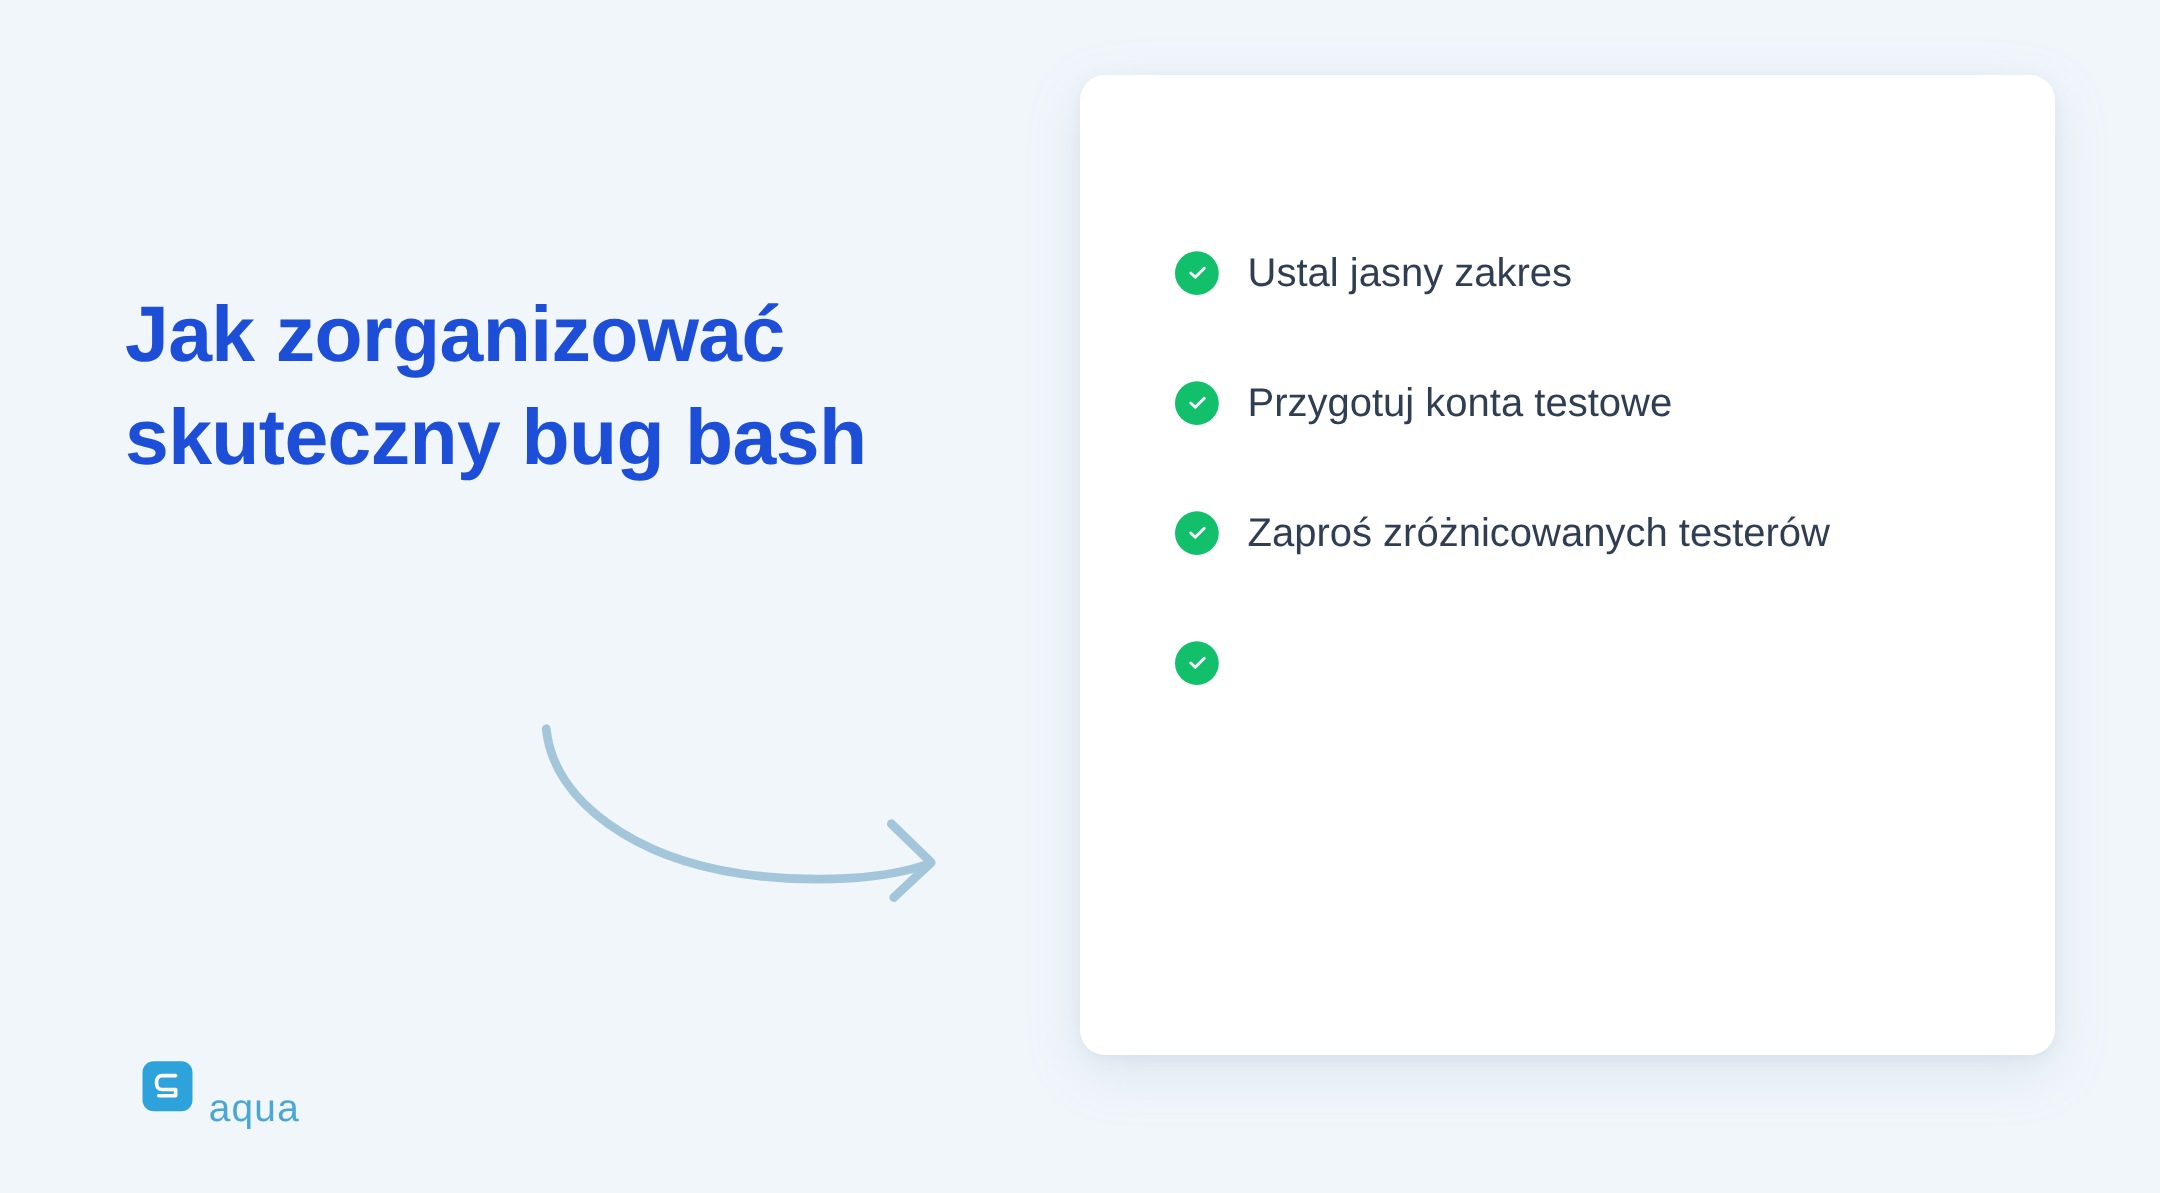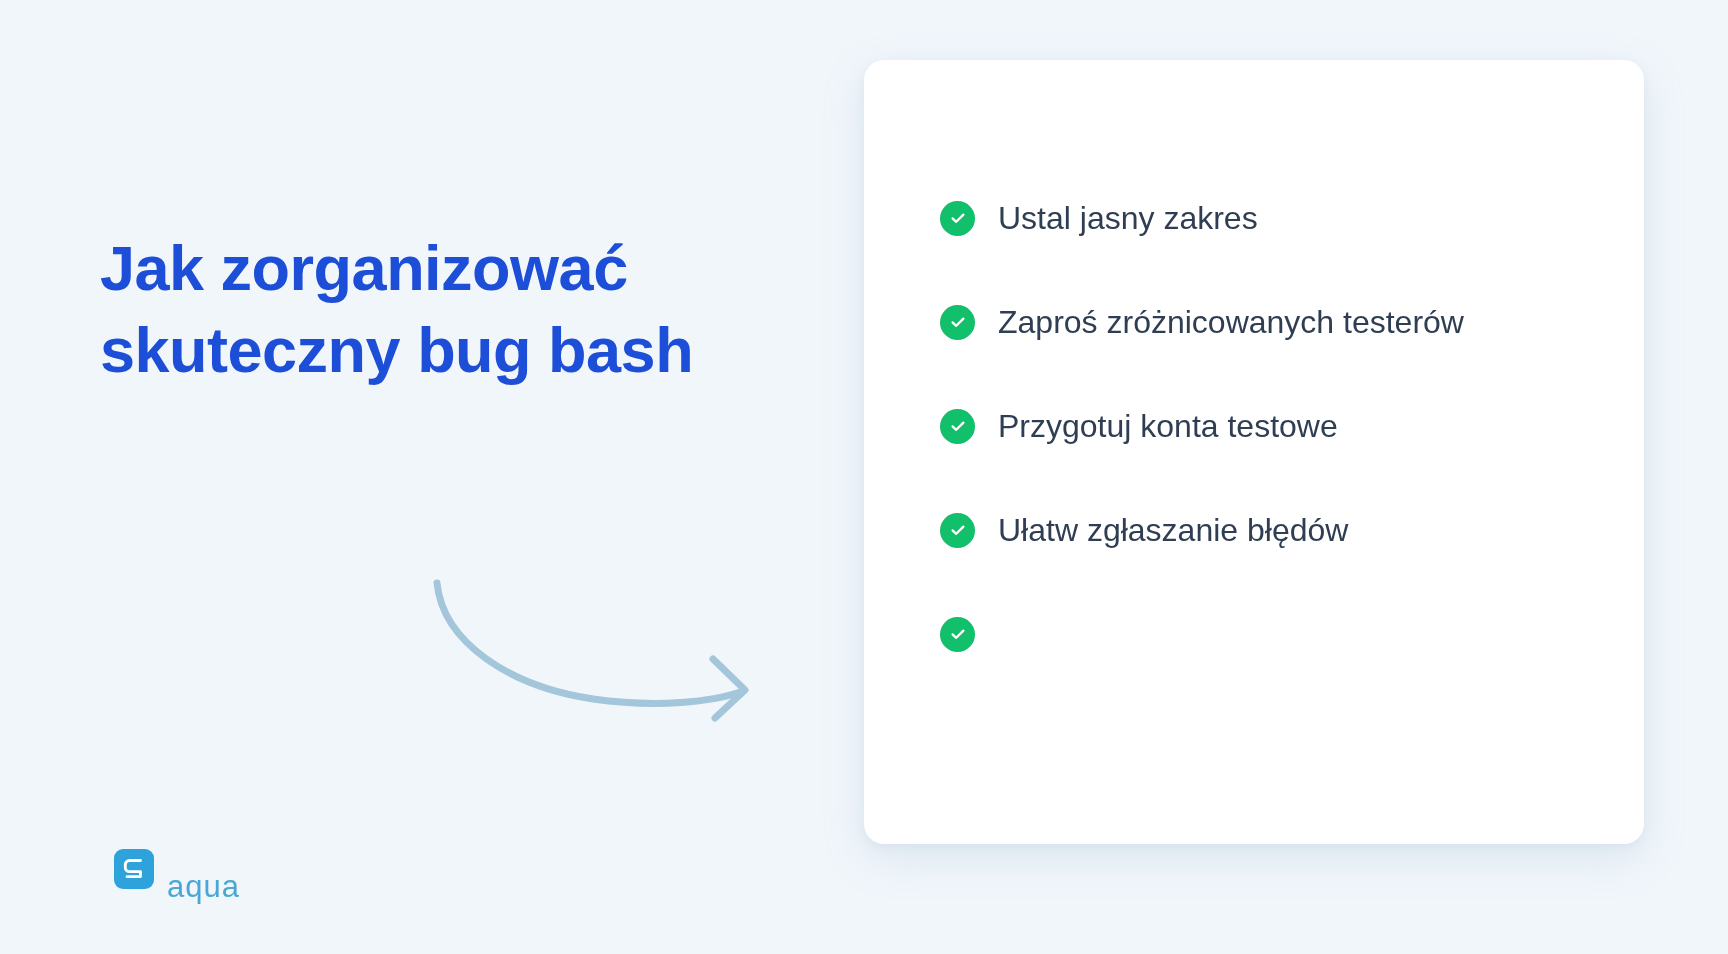--- a/index.html
+++ b/index.html
@@ -160,41 +160,33 @@
         </span>
         <span class="check-text">Ustal jasny zakres</span>
       </li>
 
       <li class="check-item">
         <span class="check-badge">
           <svg width="20" height="20" viewBox="0 0 20 20" fill="none" xmlns="http://www.w3.org/2000/svg" aria-hidden="true">
             <path d="M4.6 10.4 L8.2 13.8 L15.4 6.6" stroke="#ffffff" stroke-width="2.3" stroke-linecap="round" stroke-linejoin="round" fill="none"></path>
           </svg>
         </span>
-        <span class="check-text">Zaproś zróżnicowanych testerów</span>
+        <span class="check-text">Przygotuj konta testowe</span>
       </li>
 
       <li class="check-item">
         <span class="check-badge">
           <svg width="20" height="20" viewBox="0 0 20 20" fill="none" xmlns="http://www.w3.org/2000/svg" aria-hidden="true">
             <path d="M4.6 10.4 L8.2 13.8 L15.4 6.6" stroke="#ffffff" stroke-width="2.3" stroke-linecap="round" stroke-linejoin="round" fill="none"></path>
           </svg>
         </span>
-        <span class="check-text">Przygotuj konta testowe</span>
+        <span class="check-text">Zaproś zróżnicowanych testerów</span>
       </li>
 
 
-      <li class="check-item">
-        <span class="check-badge">
-          <svg width="20" height="20" viewBox="0 0 20 20" fill="none" xmlns="http://www.w3.org/2000/svg" aria-hidden="true">
-            <path d="M4.6 10.4 L8.2 13.8 L15.4 6.6" stroke="#ffffff" stroke-width="2.3" stroke-linecap="round" stroke-linejoin="round" fill="none"></path>
-          </svg>
-        </span>
-        <span class="check-text">Ułatw zgłaszanie błędów</span>
-      </li>
 
       <li class="check-item">
         <span class="check-badge">
           <svg width="20" height="20" viewBox="0 0 20 20" fill="none" xmlns="http://www.w3.org/2000/svg" aria-hidden="true">
             <path d="M4.6 10.4 L8.2 13.8 L15.4 6.6" stroke="#ffffff" stroke-width="2.3" stroke-linecap="round" stroke-linejoin="round" fill="none"></path>
           </svg>
         </span>
       </li>
 
     </ul>

